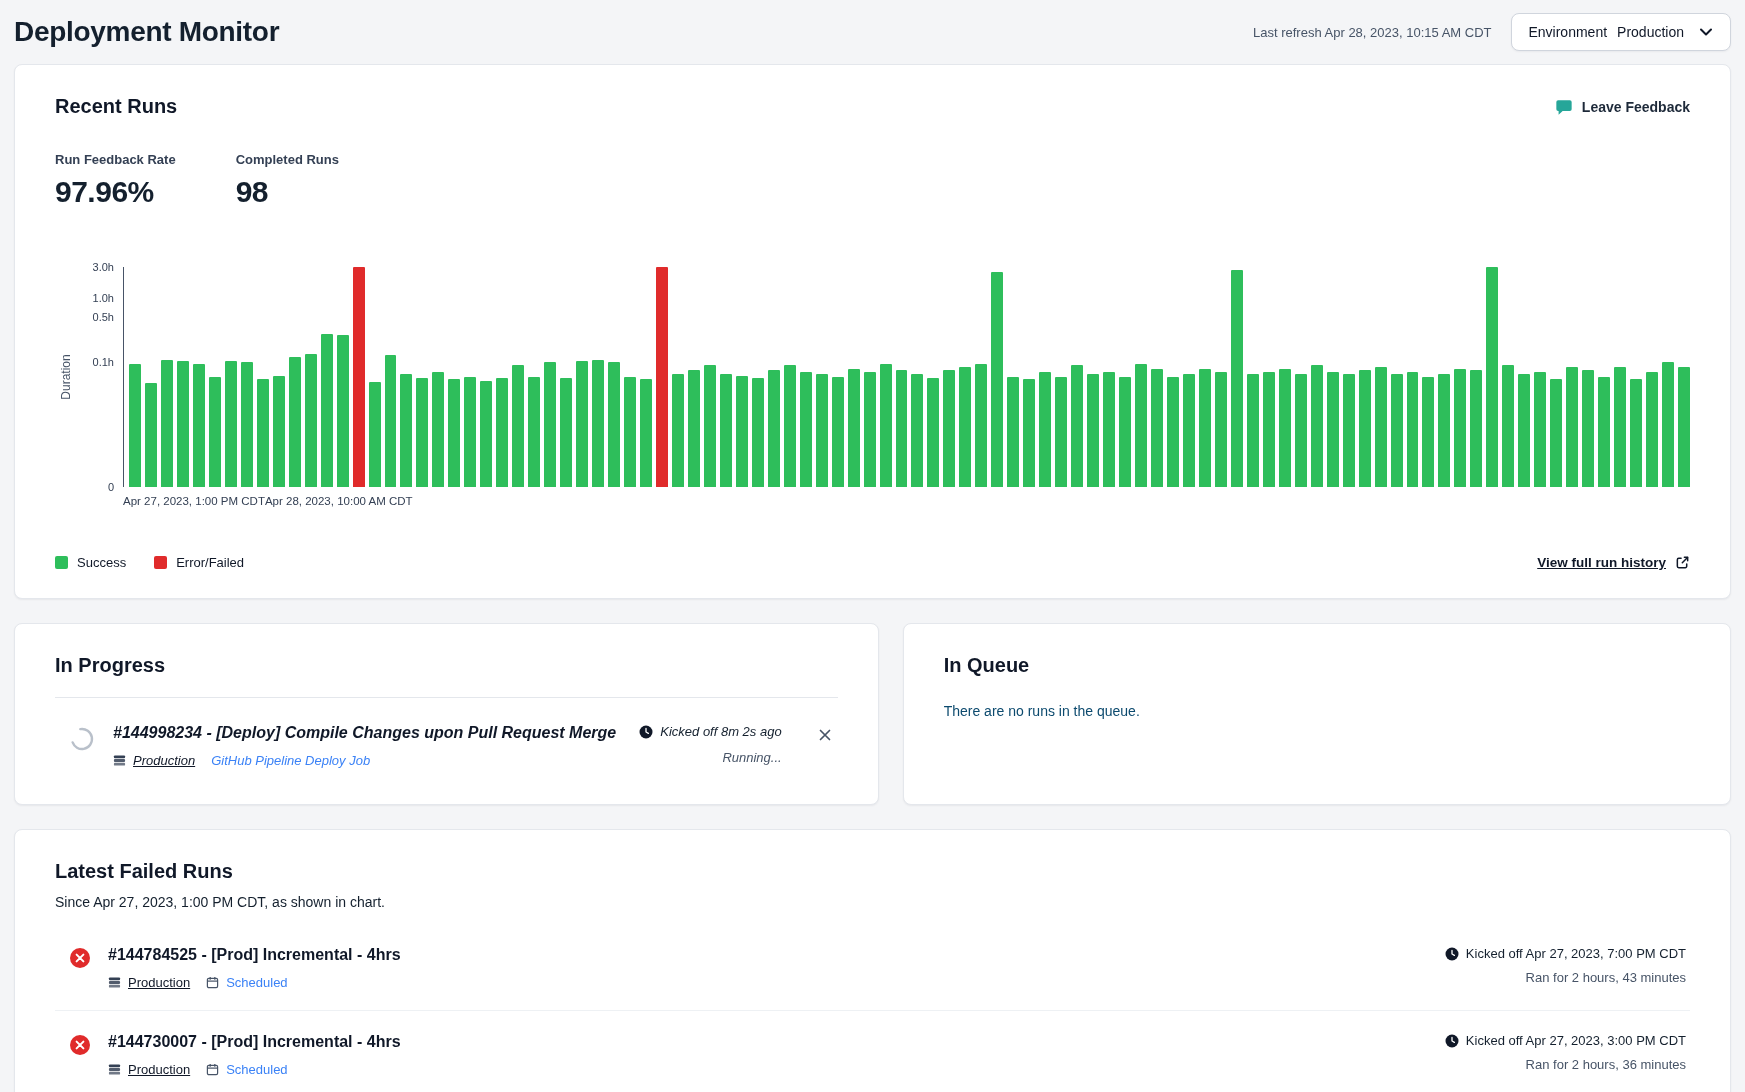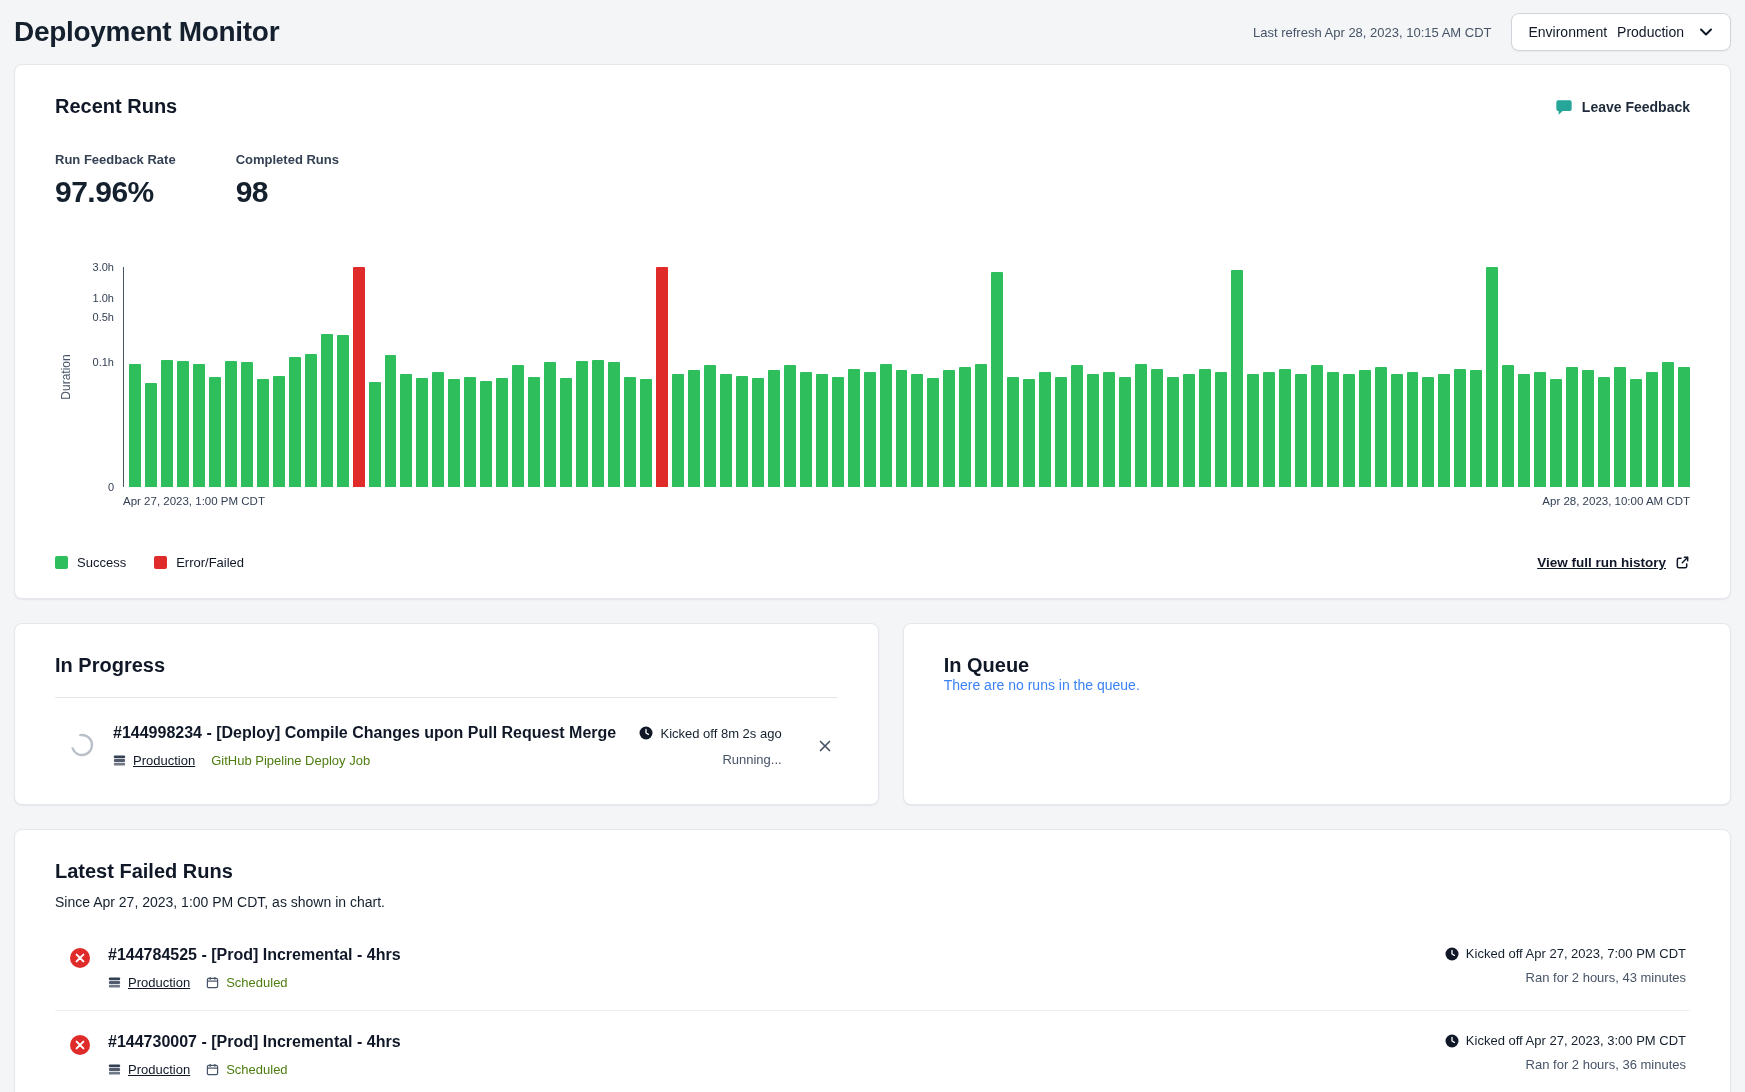--- a/index.html
+++ b/index.html
@@ -47,46 +47,46 @@
     font-size:12px; color:#475467; white-space:nowrap;
   }
   .yticks { position:relative; width:46px; height:220px; }
   .ytick { position:absolute; right:9px; font-size:11px; color:#344054; transform:translateY(50%); line-height:1; }
   .plot-wrap { flex:1; }
   .plot {
     display:flex; align-items:flex-end; gap:4px;
     height:220px; border-left:1.5px solid #475467; padding-left:5px;
   }
   .bar { flex:1; min-width:5px; border-radius:1px 1px 0 0; }
-  .xlabels { display:flex; justify-content:space-between; margin-top:8px; font-size:11.5px; color:#344054; }
+  .xlabels { display:flex; margin-top:8px; font-size:11.5px; color:#344054; }
 
   .chart-foot { display:flex; align-items:center; justify-content:space-between; margin-top:48px; }
   .legend { display:flex; gap:28px; }
   .legend-item { display:flex; align-items:center; gap:9px; font-size:13px; color:#101828; }
   .sq { width:13px; height:13px; border-radius:2px; display:inline-block; }
   .history-link { display:flex; align-items:center; gap:9px; font-size:13.5px; font-weight:700; color:#101828; text-decoration:underline; cursor:pointer; }
 
   
   .row2 { display:grid; grid-template-columns:1fr .958fr; gap:24px; margin-bottom:24px; }
   .row2 .card { margin-bottom:0; }
   .divider { border:none; border-top:1px solid #e4e7ec; margin-top:20px; }
 
-  .run-row { display:flex; align-items:center; gap:18px; padding:26px 4px 8px 14px; }
+  .run-row { display:flex; align-items:flex-start; gap:18px; padding:26px 4px 8px 14px;font-style:italic; }
   .spinner { flex:0 0 auto; margin-top:2px; }
   .run-main { }
   .run-title { font-size:16px; font-weight:700; color:#101828; }
   .run-meta { display:flex; align-items:center; gap:16px; margin-top:11px; font-size:13px; }
   .env-link { display:flex; align-items:center; gap:7px; color:#101828; text-decoration:underline; cursor:pointer; }
-  .muted { color:#4d7c0f; }
+  .muted { color:#3b82f6; }
   .run-right { margin-left:auto; text-align:right; font-size:13px; flex:0 0 auto; }
   .kicked-line { display:flex; align-items:center; gap:7px; justify-content:flex-end; color:#14202e; }
   .status-line { color:#475467; margin-top:11px; }
   .close-btn { background:none; border:none; cursor:pointer; padding:2px; margin-left:16px; margin-top:2px; }
 
-  .empty-msg { font-size:14px; color:#3b82f6; }
+  .empty-msg { margin-top:26px; font-size:14px; color:#0c4a6e; }
 
   
   .failed-sub { margin-top:11px; font-size:14px; color:#14202e; }
   .failed-list { margin-top:14px; }
   .failed-row { display:flex; align-items:flex-start; gap:17px; padding:22px 4px 20px 14px; }
   .failed-row + .failed-row { border-top:1px solid #eef1f4; }
   .fail-icon { flex:0 0 auto; margin-top:1px; }
   .fail-title { font-size:16px; font-weight:700; color:#101828; }
   .fail-meta { display:flex; align-items:center; gap:16px; margin-top:11px; font-size:13px; }
   .meta-pair { display:flex; align-items:center; gap:7px; }

